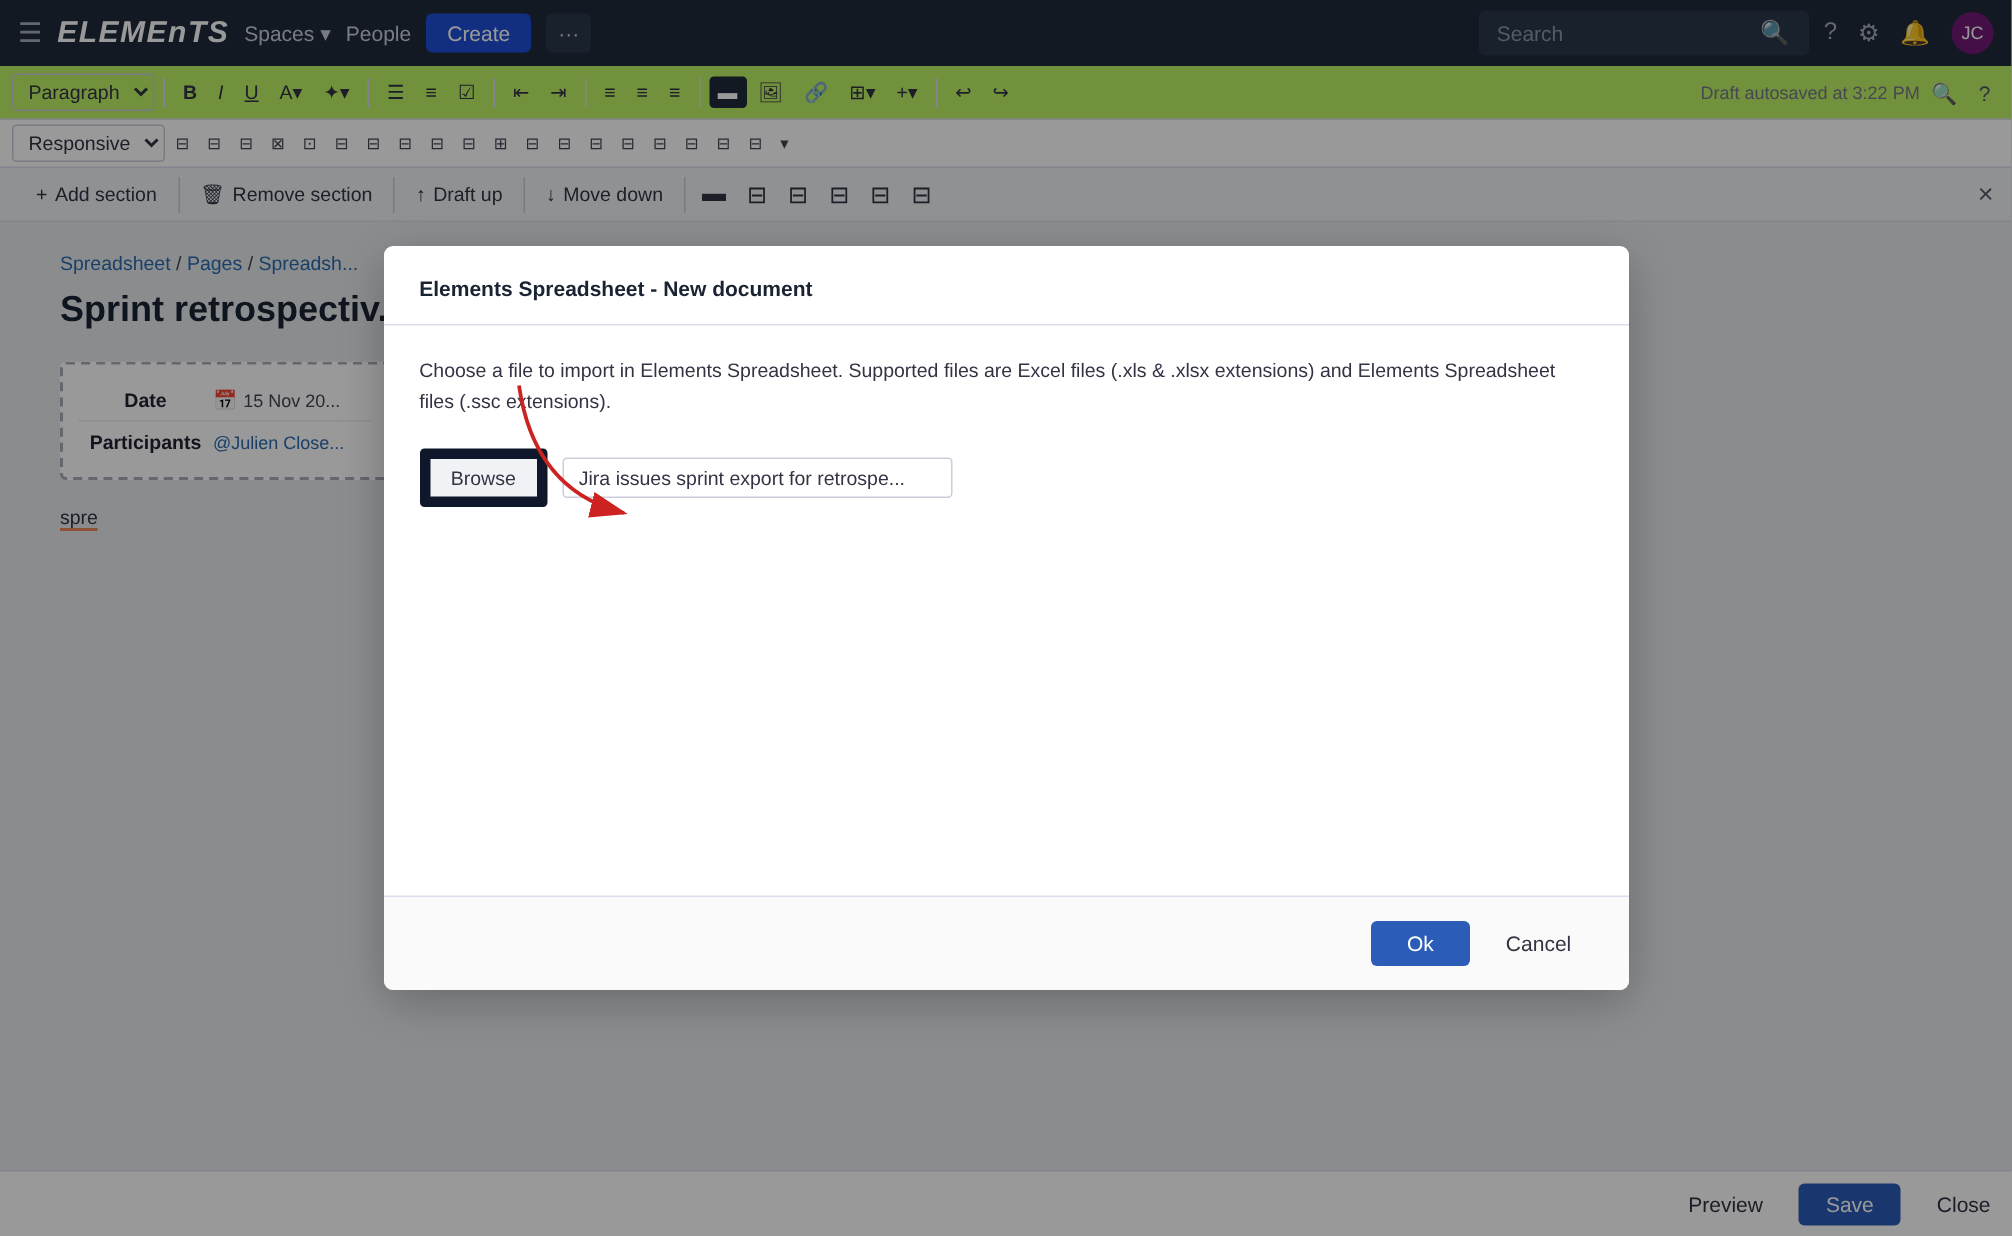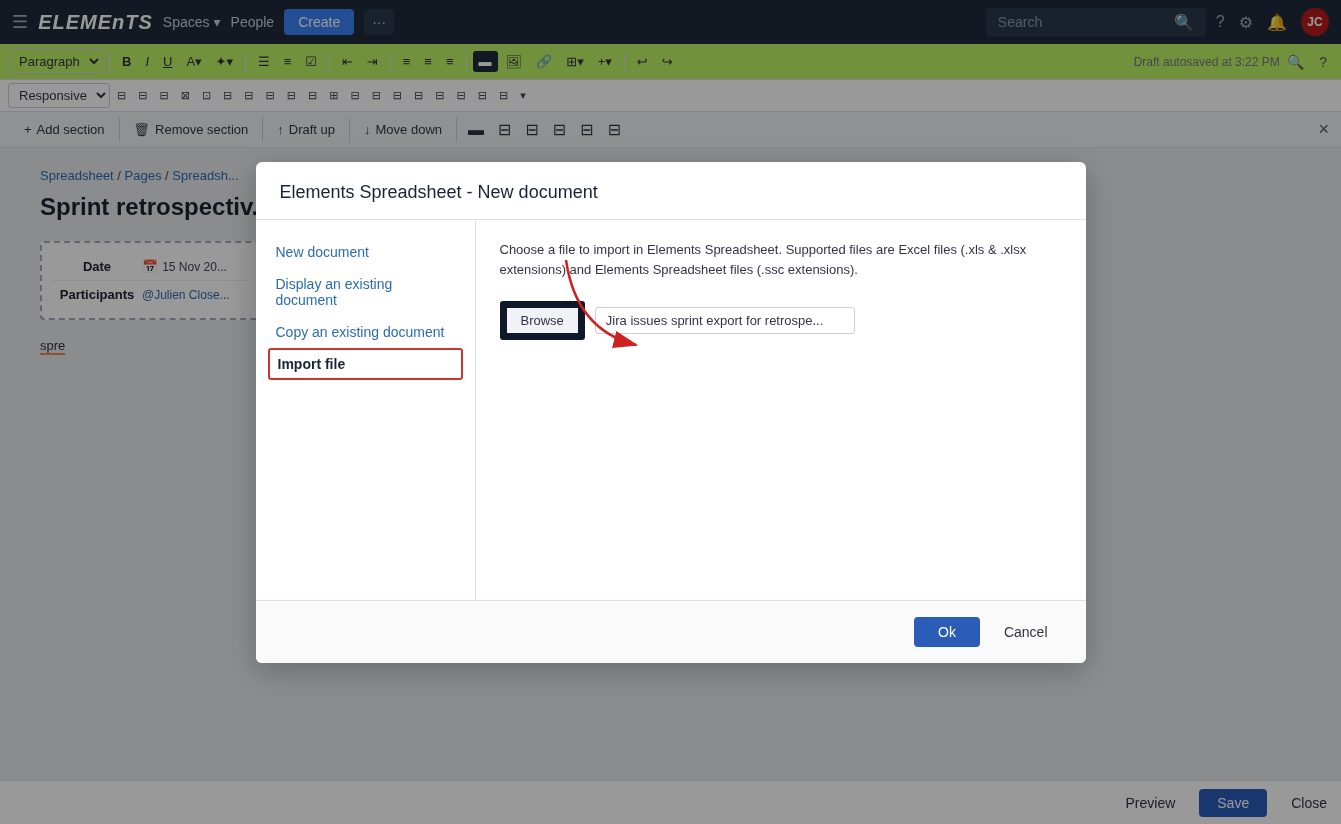--- a/index.html
+++ b/index.html
@@ -11,35 +11,35 @@
       display: flex;
       align-items: center;
       height: 44px;
       padding: 0 12px;
       gap: 10px;
     }
     .nav-menu-icon { color: #aab; font-size: 18px; cursor: pointer; }
     .nav-logo { color: white; font-size: 20px; font-weight: bold; letter-spacing: 1px; font-style: italic; flex: 0 0 auto; }
     .nav-spaces { color: #ccd; font-size: 14px; cursor: pointer; display: flex; align-items: center; gap: 4px; }
     .nav-people { color: #ccd; font-size: 14px; cursor: pointer; }
-    .nav-create { background: #3b82f6; color: white; border: none; border-radius: 4px; padding: 5px 14px; font-size: 14px; cursor: pointer; font-weight: 500; }
+    .nav-create { background: #1d4ed8; color: white; border: none; border-radius: 4px; padding: 5px 14px; font-size: 14px; cursor: pointer; font-weight: 500; }
     .nav-more { background: #2a3a4a; color: #ccd; border: none; border-radius: 4px; padding: 5px 8px; font-size: 14px; cursor: pointer; }
     .nav-search {
       margin-left: auto;
       background: #2a3a4a;
       border-radius: 4px;
       display: flex;
       align-items: center;
       padding: 5px 12px;
       gap: 8px;
       width: 220px;
     }
     .nav-search-text { color: #8899aa; font-size: 14px; flex: 1; }
     .nav-icons { display: flex; align-items: center; gap: 14px; color: #aab; font-size: 16px; }
-    .nav-avatar { width: 28px; height: 28px; border-radius: 50%; background: #b91c1c; display: flex; align-items: center; justify-content: center; color: white; font-size: 12px; font-weight: bold; }
+    .nav-avatar { width: 28px; height: 28px; border-radius: 50%; background: #701a75; display: flex; align-items: center; justify-content: center; color: white; font-size: 12px; font-weight: normal; }
 
     
     .toolbar1 {
       background: #bef264;
       border-bottom: 1px solid #dde;
       display: flex;
       align-items: center;
       height: 36px;
       padding: 0 8px;
       gap: 2px;
@@ -191,21 +191,21 @@
       border-radius: 6px;
       width: 830px;
       max-width: 95vw;
       box-shadow: 0 8px 32px rgba(0,0,0,0.25);
       overflow: hidden;
     }
     .modal-header {
       padding: 20px 24px 16px;
       border-bottom: 1px solid #dde;
     }
-    .modal-title { font-size: 18px; font-weight: 400; color: #1a2332; }
+    .modal-title { font-size: 14px; font-weight: 700; color: #1a2332; }
     .modal-body {
       display: flex;
       min-height: 380px;
     }
     .modal-sidebar {
       width: 220px;
       border-right: 1px solid #dde;
       padding: 16px 0;
       flex-shrink: 0;
     }
@@ -438,26 +438,20 @@
     <span class="spre-text">spre</span>
   </div>
 </div>
 
 <div class="modal-overlay">
   <div class="modal">
     <div class="modal-header">
       <h2 class="modal-title">Elements Spreadsheet - New document</h2>
     </div>
     <div class="modal-body">
-      <div class="modal-sidebar">
-        <a class="modal-sidebar-item">New document</a>
-        <a class="modal-sidebar-item">Display an existing document</a>
-        <a class="modal-sidebar-item">Copy an existing document</a>
-        <a class="modal-sidebar-item active">Import file</a>
-      </div>
       <div class="modal-main">
 
         <svg class="arrow-annotation" width="120" height="120" viewBox="0 0 120 120">
           <path d="M 10 10 Q 20 80, 80 95" stroke="#cc2222" stroke-width="2.5" fill="none" marker-end="url(#arrowhead)"></path>
           <defs>
             <marker id="arrowhead" markerWidth="10" markerHeight="7" refX="9" refY="3.5" orient="auto">
               <polygon points="0 0, 10 3.5, 0 7" fill="#cc2222"></polygon>
             </marker>
           </defs>
         </svg>

